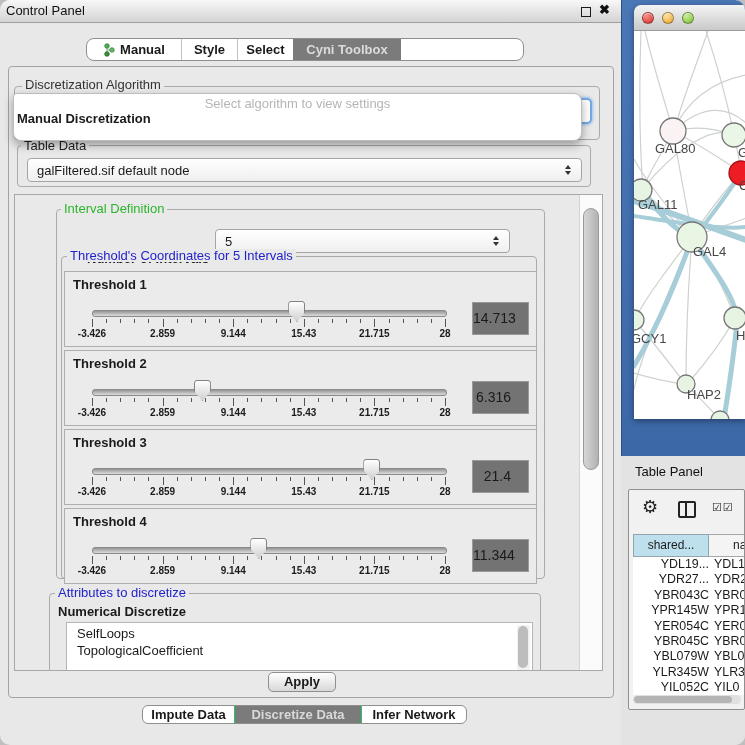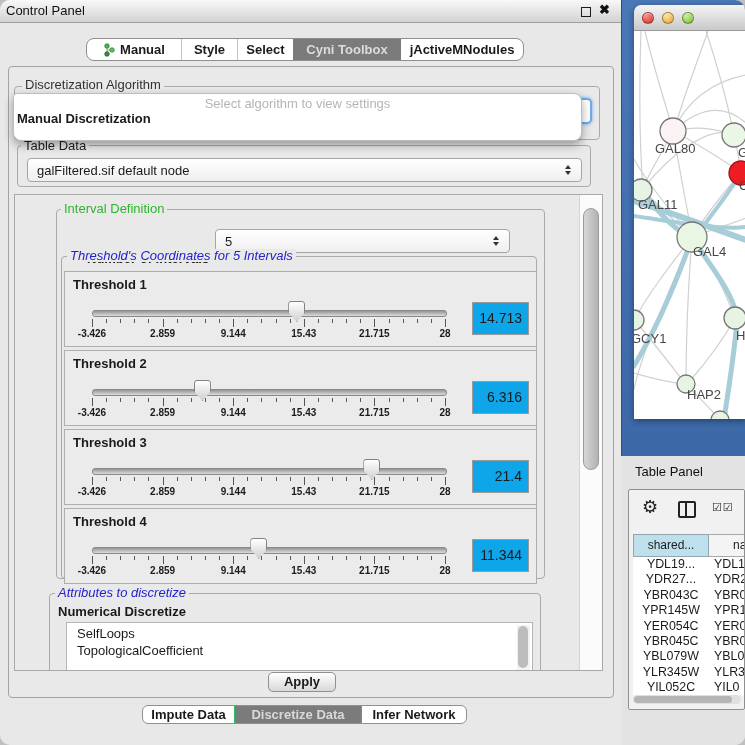--- a/index.html
+++ b/index.html
@@ -14,21 +14,21 @@
   .close-icon{position:absolute;right:11px;top:2px;font-size:13px;font-weight:bold;color:#111;cursor:default;}
   
   .tabbar{left:86px;top:38px;width:438px;height:23px;background:#fff;border:1px solid #8f8f8f;
           border-radius:8px;display:flex;overflow:hidden;box-sizing:border-box;}
   .tab{display:flex;align-items:center;justify-content:center;font-size:13px;font-weight:bold;color:#1a1a1a;gap:5px;}
   .tab.sel{background:#7b7b7b;color:#dcdcdc;}
   .tab.sepr{border-right:1px solid #c2c2c2;}
   
   .outer-panel{left:8px;top:66px;width:604px;height:630px;border:1px solid #a3a3a3;border-radius:4px;background:#e9e9e9;}
   .group-label{position:absolute;font-size:13px;background:#e9e9e9;padding:0 3px;line-height:13px;z-index:2;}
-  .green{color:#2db52d;} .blue{color:#2222cc;font-style:italic;} .bold{font-weight:bold;}
+  .green{color:#2db52d;} .blue{color:#2222cc;} .bold{font-weight:bold;}
   .groupbox{position:absolute;border:1px solid #aaa;border-radius:4px;box-sizing:border-box;}
   
   .combo{position:absolute;background:linear-gradient(#ffffff,#efefef);border:1px solid #a5a5a5;border-radius:4px;
          box-sizing:border-box;font-size:13px;}
   .combo .combo-text{position:absolute;left:9px;top:50%;transform:translateY(-50%);white-space:nowrap;}
   .updown{position:absolute;right:10px;top:50%;transform:translateY(-50%);display:flex;flex-direction:column;gap:2px;}
   .updown i{display:block;width:0;height:0;border-left:3.5px solid transparent;border-right:3.5px solid transparent;}
   .updown i.up{border-bottom:4px solid #333;} .updown i.down{border-top:4px solid #333;}
   .focusring{border:2px solid #74a9e4;box-shadow:0 0 3px 1px #9cc3ee;background:#fff;border-radius:5px;}
   
@@ -47,22 +47,22 @@
   .th-box{position:absolute;left:49px;width:473px;height:76px;border:1px solid #aeaeae;background:#ebebeb;box-sizing:border-box;}
   .th-label{position:absolute;left:8px;top:5px;font-size:13px;font-weight:bold;}
   .th-track{position:absolute;left:27px;top:38px;width:353px;height:5px;border:1px solid #8a8a8a;border-radius:3px;
             background:linear-gradient(#949494,#dcdcdc);}
   .th-thumb{position:absolute;top:29px;width:15px;height:19px;background:linear-gradient(#ffffff,#d0d0d0);
             border:1px solid #828282;border-radius:3px;clip-path:polygon(0 0,100% 0,100% 52%,50% 100%,0 52%);}
   .th-ticks{position:absolute;left:27px;top:47px;width:354px;height:8px;}
   .th-ticks b{position:absolute;width:1px;background:#555;}
   .th-labels{position:absolute;left:27px;top:56px;width:354px;height:12px;}
   .th-labels span{position:absolute;transform:translateX(-50%);font-size:10px;font-weight:bold;color:#1c1c1c;white-space:nowrap;}
-  .th-value{position:absolute;left:407px;top:30px;width:57px;height:33px;background:#0ea5e9;border:1px solid #9a9a9a;
-            box-sizing:border-box;font-size:14px;text-align:right;line-height:30px;padding-right:6px;}
+  .th-value{position:absolute;left:407px;top:30px;width:57px;height:33px;background:#737373;border:1px solid #9a9a9a;
+            box-sizing:border-box;font-size:14px;text-align:right;line-height:30px;padding-right:17px;}
   
   .attr-sub{position:absolute;left:43px;top:409px;font-size:13px;font-weight:bold;}
   .attr-list{position:absolute;left:51px;top:427px;width:467px;height:64px;background:#fff;border:1px solid #b5b5b5;box-sizing:border-box;}
   .attr-item{font-size:13px;line-height:16.5px;padding-left:10px;white-space:nowrap;}
   .list-scroll{position:absolute;right:2px;top:2px;width:13px;bottom:2px;background:#f2f2f2;}
   .list-thumb{position:absolute;left:1px;top:1px;width:10px;height:42px;background:#bdbdbd;border-radius:6px;}
   
   .apply{left:268px;top:672px;width:68px;height:20px;border:1px solid #8f8f8f;border-radius:5px;
          background:linear-gradient(#ffffff,#d8d8d8);font-size:13px;font-weight:bold;text-align:center;line-height:18px;box-sizing:border-box;}
   .btabbar{left:142px;top:705px;width:325px;height:19px;background:#fff;border:1px solid #8f8f8f;border-radius:6px;
@@ -90,21 +90,21 @@
   .gear{position:absolute;left:13px;top:6px;font-size:18px;color:#222;font-family:"DejaVu Sans",sans-serif;}
   .split-icon{position:absolute;left:49px;top:11px;width:14px;height:13px;border:2px solid #222;border-radius:2px;}
   .split-icon:after{content:"";position:absolute;left:5px;top:0;width:2px;height:13px;background:#222;}
   .checks{position:absolute;left:83px;top:11px;font-size:11px;color:#222;letter-spacing:1px;font-family:"DejaVu Sans",sans-serif;}
   .tp-header{position:absolute;left:4px;top:44px;height:23px;display:flex;}
   .tp-h1{width:76px;background:#bee0ed;border:1px solid #93a6ad;font-size:12px;text-align:center;line-height:21px;box-sizing:border-box;}
   .tp-h2{width:62px;background:#f4f4f4;border:1px solid #a8a8a8;border-left:none;font-size:12px;line-height:21px;
          padding-left:24px;box-sizing:border-box;overflow:hidden;white-space:nowrap;}
   .tp-rows{position:absolute;left:4px;top:67px;width:113px;height:138px;background:#fff;overflow:hidden;}
   .tp-row{display:flex;height:15.4px;font-size:12.4px;}
-  .tp-c1{width:76px;text-align:center;white-space:nowrap;overflow:hidden;}
+  .tp-c1{width:76px;text-align:right;white-space:nowrap;overflow:hidden;}
   .tp-c2{padding-left:5px;white-space:nowrap;overflow:hidden;width:32px;}
   .hscroll{position:absolute;left:4px;top:205px;width:108px;height:9px;background:#e0e0e0;border-radius:5px;}
   .hthumb{position:absolute;left:1px;top:1px;width:98px;height:7px;background:#b5b5b5;border-radius:4px;}
 </style>
 </head>
 <body>
 
 <div class="screen">
 
   <div class="abs titlebar">
@@ -127,23 +127,20 @@
       <span>Manual</span>
     </div>
     <div class="tab sepr" style="width:55px">
         <span>Style</span>
       </div>
     <div class="tab" style="width:55px">
         <span>Select</span>
       </div>
     <div class="tab sel" style="width:108px">
         <span>Cyni Toolbox</span>
-      </div>
-    <div class="tab" style="flex:1">
-        <span>jActiveMNodules</span>
       </div>
   </div>
 
   <div class="abs outer-panel"></div>
 
   <span class="group-label" style="left:22px;top:78px;color:#333;">Discretization Algorithm</span>
   <div class="groupbox" style="left:14px;top:86px;width:586px;height:54px;"></div>
   <div class="combo focusring" style="left:24px;top:98px;width:568px;height:26px;">
     <span class="updown">
         <i class="up"></i>

